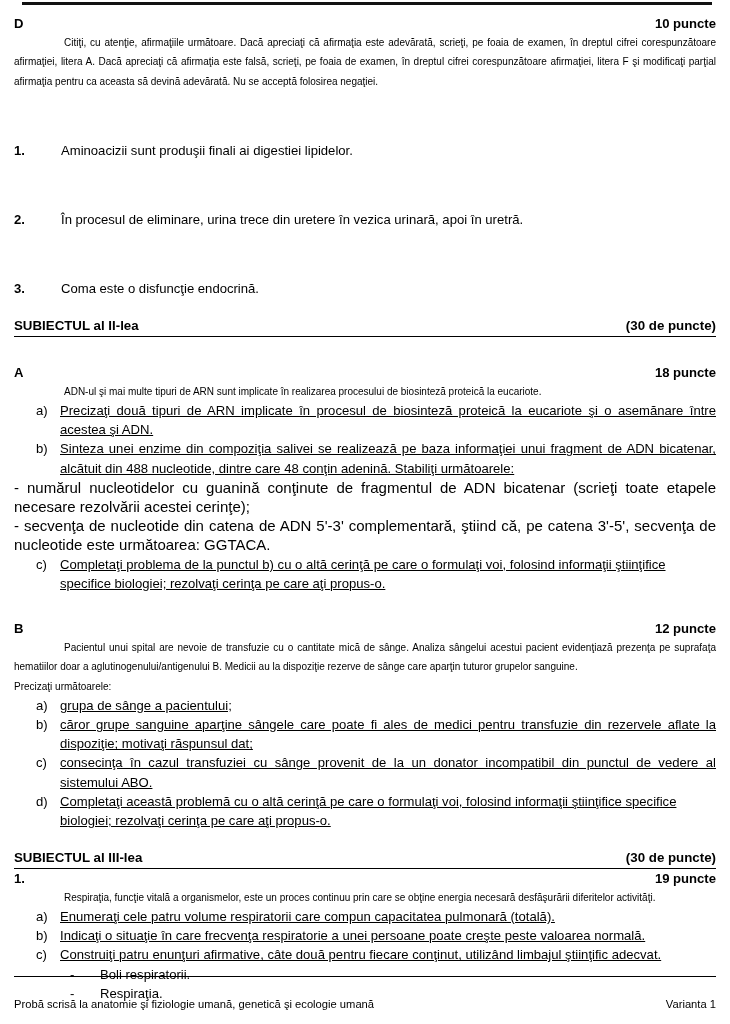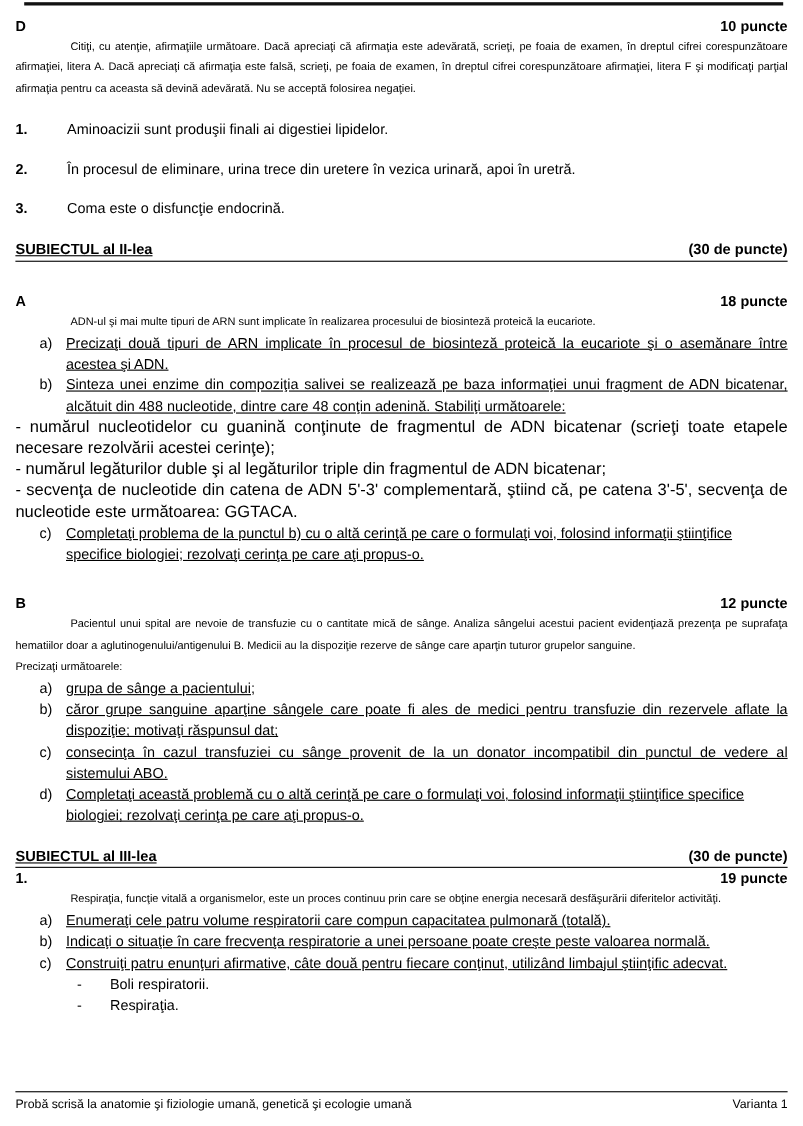--- a/index.html
+++ b/index.html
@@ -66,37 +66,37 @@
   .subiect {
     display: flex;
     justify-content: space-between;
     align-items: baseline;
     font-weight: bold;
     font-size: 13.3px;
     line-height: 19.2px;
     border-bottom: 1.4px solid #000;
     padding-bottom: 0px;
   }
-  .subiect .u { text-decoration: underline; }
+  .subiect .u { }
 
   
   .numlist { margin: 0; padding: 0; list-style: none; }
   .numlist li {
     display: flex;
     align-items: baseline;
     margin-top: 17px;
     font-size: 13.1px;
     line-height: 19.2px;
   }
   .numlist .n {
     font-weight: bold;
     width: 47px;
     flex: 0 0 47px;
   }
-  .numlist .t { flex: 1 1 auto; }
+  .numlist .t { flex: 1 1 auto; margin-top: 33px; }
 
   
   .letlist { margin: 0; padding: 0; list-style: none; }
   .letlist > li {
     display: flex;
     align-items: baseline;
     font-size: 13.1px;
     line-height: 19.2px;
   }
   .letlist .l {
@@ -137,21 +137,21 @@
   .spacer-md { height: 18px; }
   .spacer-lg { height: 26px; }
 
   
   .footer {
     position: absolute;
     left: 14px;
     right: 14px;
     bottom: 12px;
     border-top: 1.2px solid #000;
-    padding-top: 4px;
+    padding-top: 20px;
     display: flex;
     justify-content: space-between;
     align-items: baseline;
     font-size: 11.2px;
     line-height: 15px;
   }
 </style>
 </head>
 <body>
 
@@ -204,21 +204,20 @@
         <span class="l">a)</span>
         <span class="body">Precizaţi două tipuri de ARN implicate în procesul de biosinteză proteică la eucariote şi o asemănare între acestea şi ADN.</span>
       </li>
       <li>
         <span class="l">b)</span>
         <span class="body">Sinteza unei enzime din compoziţia salivei se realizează pe baza informaţiei unui fragment de ADN bicatenar, alcătuit din 488 nucleotide, dintre care 48 conţin adenină. Stabiliţi următoarele:</span>
       </li>
     </ul>
 
     <p class="para dashreq">- numărul nucleotidelor cu guanină conţinute de fragmentul de ADN bicatenar (scrieţi toate etapele necesare rezolvării acestei cerinţe);</p>
-    <p class="para dashreq nojust">- numărul legăturilor duble şi al legăturilor triple din fragmentul de ADN bicatenar;</p>
     <p class="para dashreq">- secvenţa de nucleotide din catena de ADN 5'-3' complementară, ştiind că, pe catena 3'-5', secvenţa de nucleotide este următoarea: GGTACA.</p>
 
     <ul class="letlist">
       <li>
         <span class="l">c)</span>
         <span class="body nojust">Completaţi problema de la punctul b) cu o altă cerinţă pe care o formulaţi voi, folosind informaţii ştiinţifice specifice biologiei; rezolvaţi cerinţa pe care aţi propus-o.</span>
       </li>
     </ul>
 
     <div class="spacer-lg"></div>

